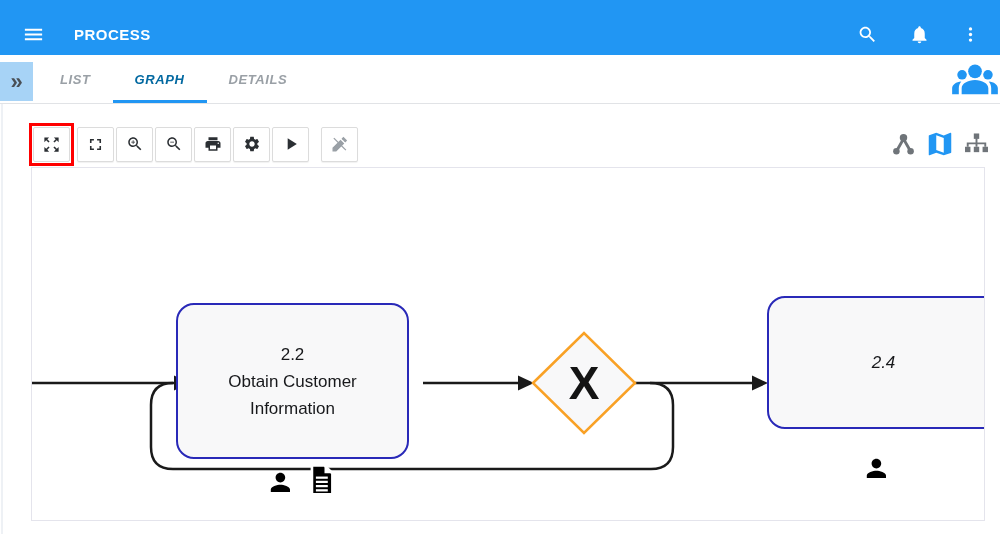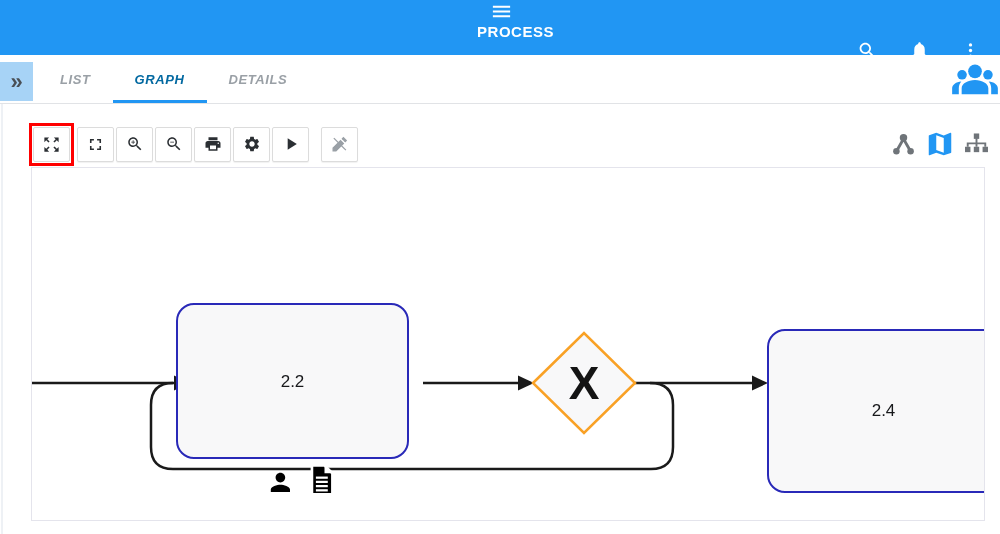--- a/index.html
+++ b/index.html
@@ -1,21 +1,21 @@
 <!DOCTYPE html>
 <html><head>
 <meta charset="utf-8">
 <style>
   * { margin:0; padding:0; box-sizing:border-box; }
   html,body { width:1000px; height:534px; }
   body { font-family:"Liberation Sans", sans-serif; background:#fff; position:relative; overflow:hidden; }
 
   
   .appbar { position:absolute; top:0; left:0; width:1000px; height:68px; background:#2196F3;
-            display:flex; align-items:center; padding:0 20px 0 22px;flex-direction:column; }
+            display:flex; align-items:center; padding:0 20px 0 22px; }
   .iconbtn { background:none; border:none; padding:0; cursor:pointer; display:flex;
              align-items:center; justify-content:center; }
   .appbar .iconbtn svg { fill:#fff; }
   .appbar-title { color:#fff; font-weight:bold; font-size:15px; letter-spacing:0.5px; margin-left:29px; }
   .appbar-right { margin-left:auto; display:flex; align-items:center; gap:31px; }
 
   
   .tabbar { position:absolute; top:55px; left:0; width:1000px; height:49px; background:#fff;
             border-bottom:1px solid #e1e3e6; }
   .expand-btn { position:absolute; left:0; top:7px; width:33px; height:39px; background:#A7D3F6;
@@ -43,21 +43,21 @@
   .view-icons svg { cursor:pointer; display:block; }
 
   
   .canvas { position:absolute; left:31px; top:167px; width:954px; height:354px;
             border:1px solid #e4e4ec; background:#fff; overflow:hidden; }
   .flows { position:absolute; left:0; top:0; }
   .task { position:absolute; background:#F8F8F9; border:2.5px solid #2929b8; border-radius:18px;
           display:flex; align-items:center; justify-content:center; text-align:center;
           color:#17181b; font-size:17px; line-height:27px; }
   .task1 { left:144px; top:135px; width:233px; height:156px; }
-  .task2 { left:735px; top:161px; width:233px; height:164px; line-height:26px; }
+  .task2 { left:735px; top:128px; width:233px; height:133px; line-height:26px;font-style:italic; }
   .task2 .task-name { width:126px; margin:0 auto; }
   .task1 .task-name { width:182px; margin:0 auto; }
   .gateway-label { position:absolute; left:517px; top:181px; width:70px; height:68px;
                    display:flex; align-items:center; justify-content:center;
                    font-size:46px; font-weight:bold; color:#141414; }
 </style>
 </head>
 <body>
 
 <div class="appbar">
@@ -203,20 +203,21 @@
       <rect x="7.5" y="19.1" width="9" height="1.7" fill="#fff"></rect>
     </g>
     <g transform="translate(830,286) scale(1.2)" fill="#000">
       <path d="M12 12c2.21 0 4-1.79 4-4s-1.79-4-4-4-4 1.79-4 4 1.79 4 4 4zm0 2c-2.67 0-8 1.34-8 4v2h16v-2c0-2.66-5.33-4-8-4z"></path>
     </g>
   </svg>
 
   <div class="task task1">
     <div class="task-label">
       <div class="task-id">2.2</div>
+      <div class="task-name">Obtain Customer Information</div>
     </div>
   </div>
 
   <div class="task task2">
     <div class="task-label">
       <div class="task-id">2.4</div>
     </div>
   </div>
 
   <div class="gateway-label">X</div>

